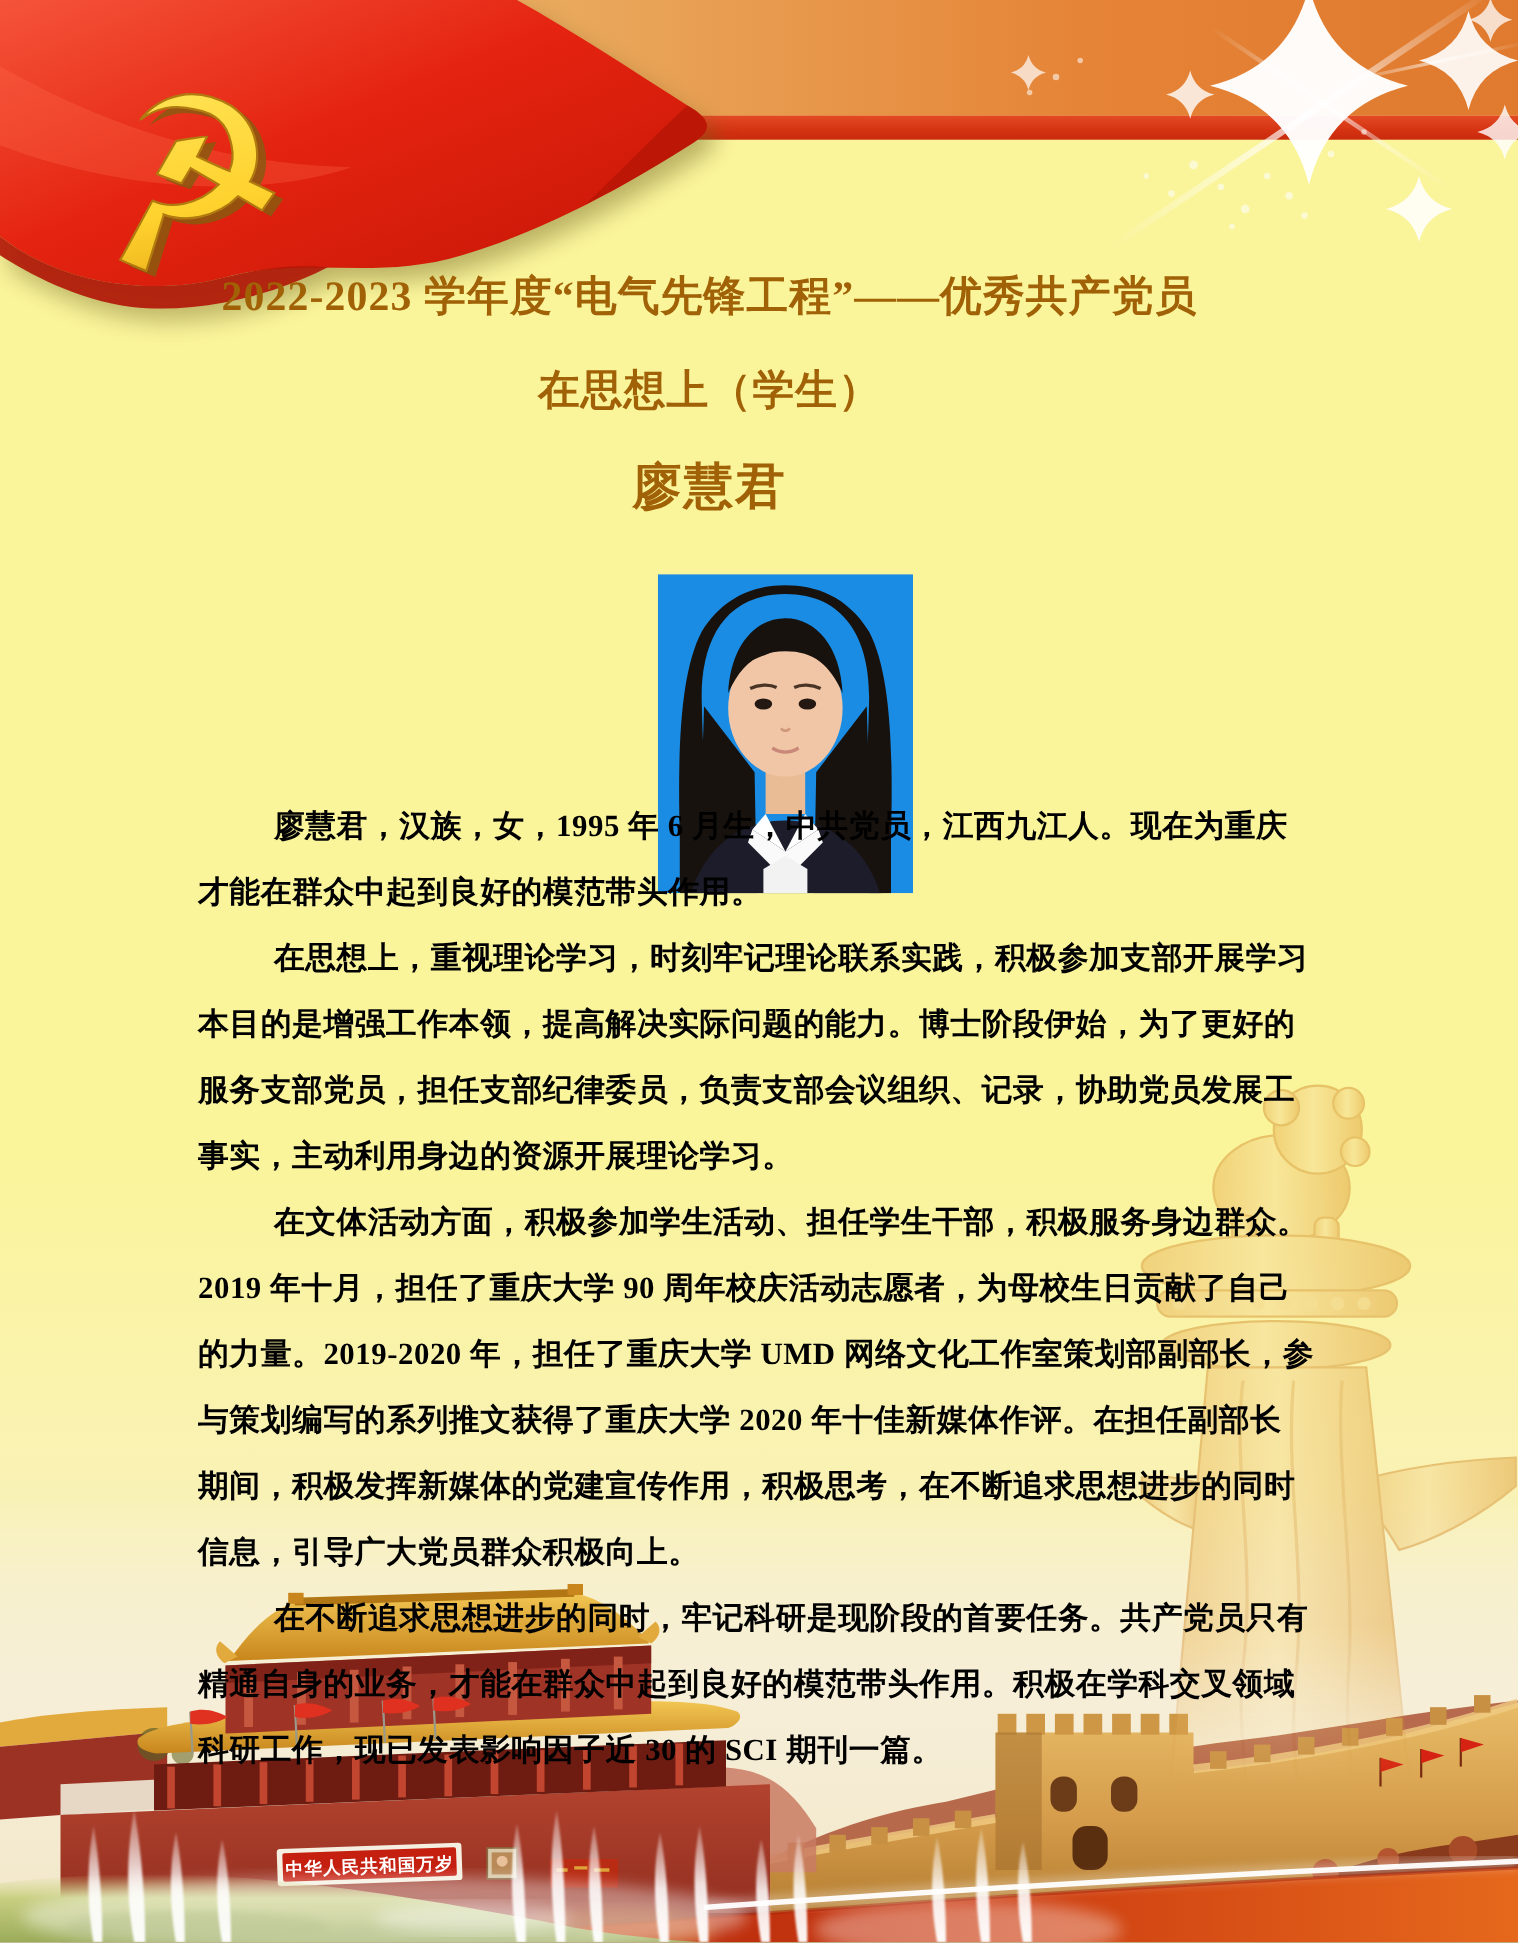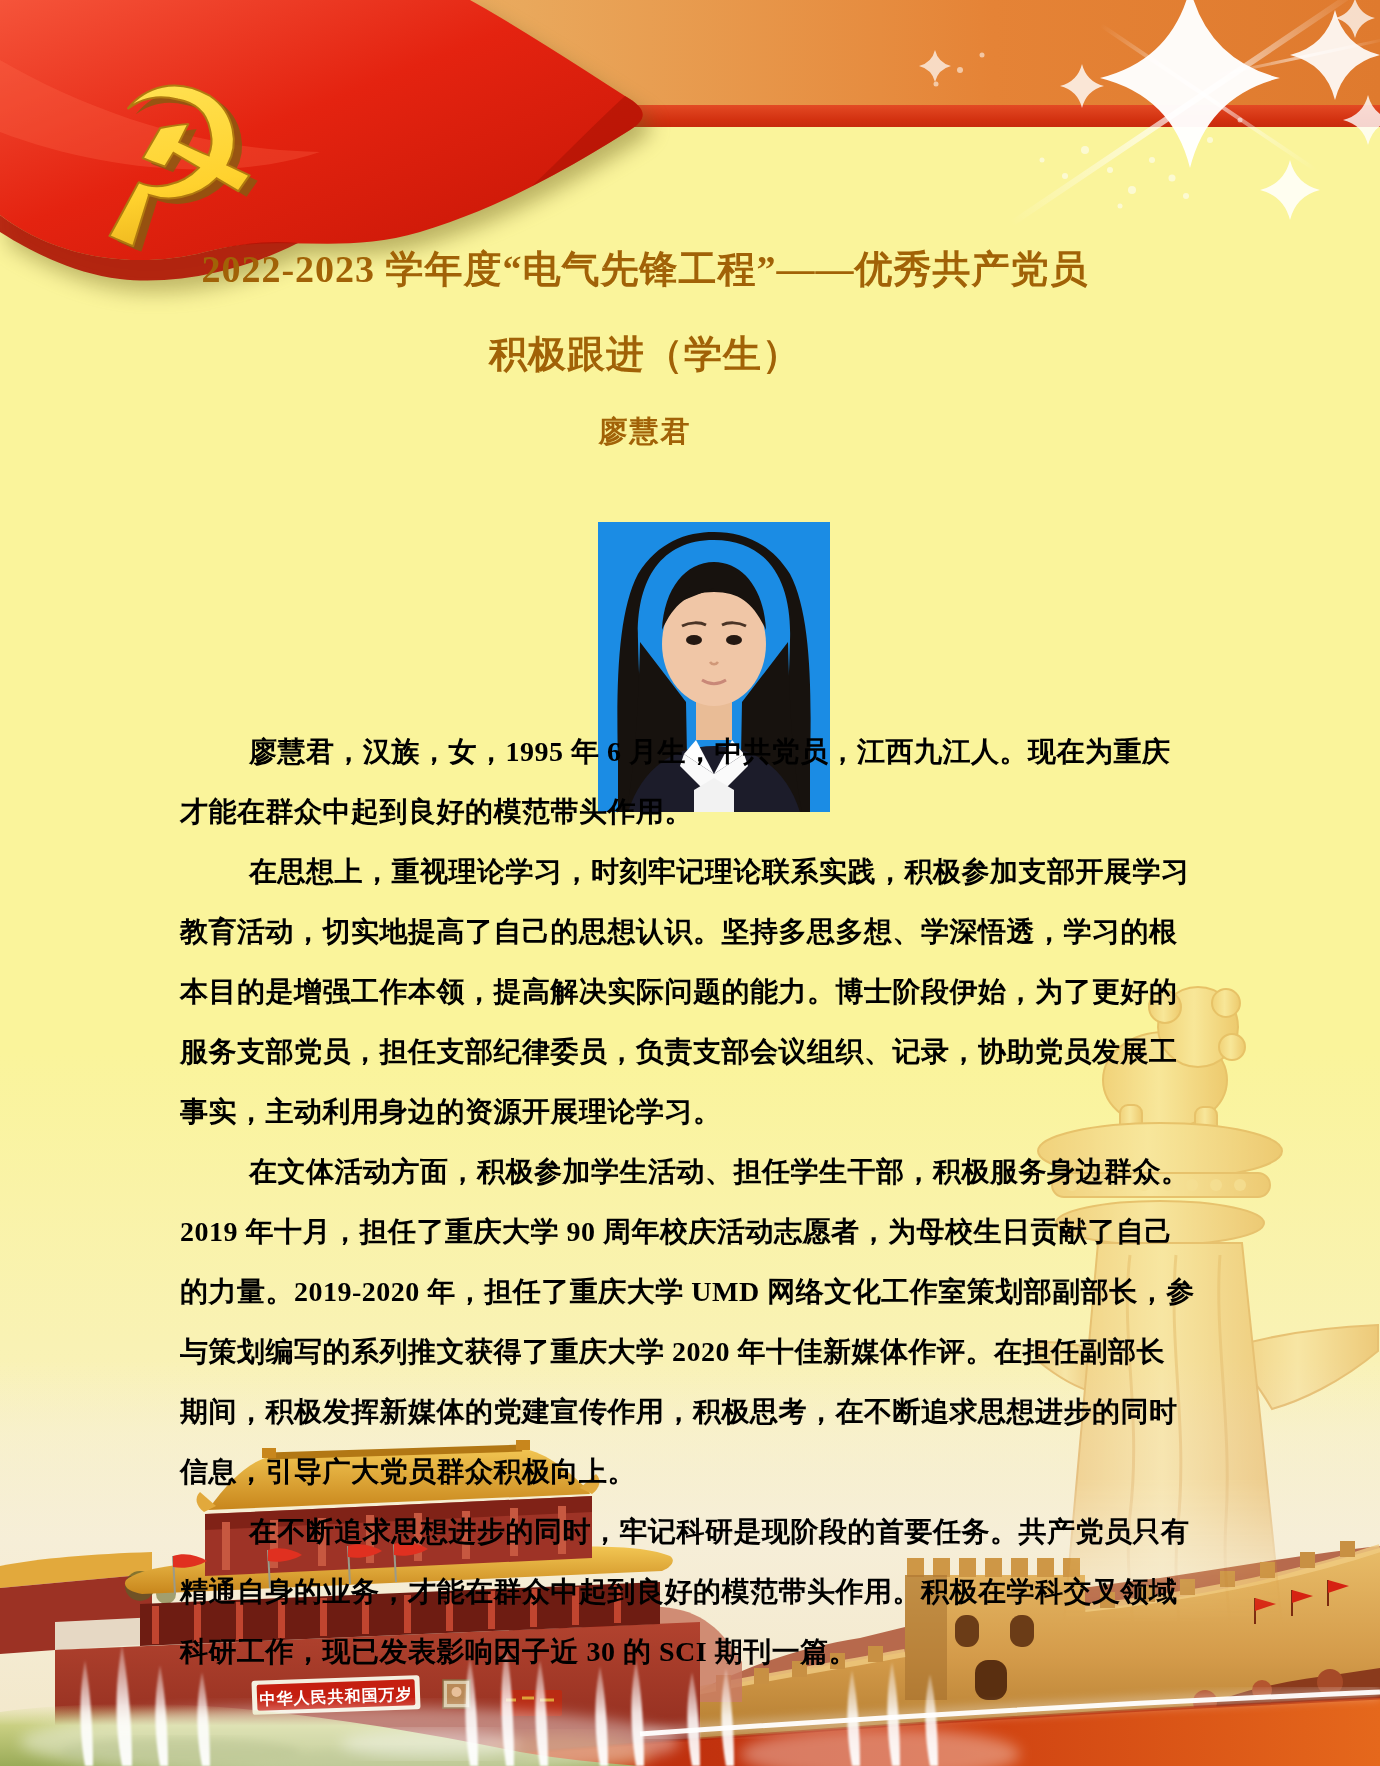--- a/index.html
+++ b/index.html
@@ -16,21 +16,21 @@
   .scene{position:absolute;left:0;top:1360px;z-index:4;}
   .huabiao{position:absolute;left:980px;top:955px;z-index:5;opacity:.52;
     -webkit-mask-image:linear-gradient(180deg,#000 76%,transparent 97%);
     mask-image:linear-gradient(180deg,#000 76%,transparent 97%);}
   .flag{position:absolute;left:0;top:0;z-index:6;filter:drop-shadow(8px 12px 10px rgba(110,100,30,.45));}
   
   .title{position:absolute;left:45px;width:1200px;text-align:center;font-weight:700;color:#a16207;
     font-size:38px;letter-spacing:1px;white-space:nowrap;z-index:7;}
   #title1{top:244px;}
   #title2{top:329px;}
-  #person-name{top:412px;font-size:29px;letter-spacing:2px;}
+  #person-name{top:412px;font-size:45px;letter-spacing:2px;}
   .photo{position:absolute;left:598px;top:522px;width:232px;height:290px;z-index:7;}
   .article{position:absolute;left:180px;top:722px;width:1040px;z-index:7;color:#000000;
     font-size:28px;font-weight:700;}
   .article .line{height:60px;line-height:60px;white-space:nowrap;letter-spacing:0.5px;}
   .article .indent{text-indent:69px;}
   .gate-sign-label{font-family:"Liberation Sans","DejaVu Sans",sans-serif;font-weight:700;}
 </style>
 </head>
 <body>
 
@@ -367,21 +367,21 @@
     </defs>
     <path d="M0,0 L470,0 C520,28 572,62 625,96 C646,108 649,118 630,130 C570,168 500,208 420,232 C340,256 280,232 205,252 C135,270 55,258 0,215 Z" fill="url(#fg)"></path>
     <path d="M0,60 C90,112 200,150 320,152 C230,182 105,172 0,132 Z" fill="#FF7050" opacity=".28"></path>
     <path d="M0,215 C55,258 135,270 205,252 C238,244 266,240 298,243 C250,268 180,286 120,279 C70,273 25,248 0,232 Z" fill="#B01405" opacity=".9"></path>
     <path d="M625,96 C646,108 649,118 630,130 C600,149 568,168 532,186 C560,160 590,128 625,96 Z" fill="#A81204" opacity=".55"></path>
     <text x="74" y="232" font-size="205" font-family="'DejaVu Sans',sans-serif" fill="#8A5A10" opacity=".85" transform="rotate(-12 190 140) translate(7,7)">☭</text>
     <text x="74" y="232" font-size="205" font-family="'DejaVu Sans',sans-serif" fill="url(#goldg)" stroke="#B07A10" stroke-width="2" transform="rotate(-12 190 140)">☭</text>
   </svg>
 
   <div class="title" id="title1">2022-2023 学年度“电气先锋工程”——优秀共产党员</div>
-  <div class="title" id="title2">积极跟进（学生）</div>
+  <div class="title" id="title2">在思想上（学生）</div>
   <div class="title" id="person-name">廖慧君</div>
 
   <svg class="photo" width="232" height="290" viewBox="0 0 232 290">
     <rect x="0" y="0" width="232" height="290" fill="#1B8CE4"></rect>
     <path d="M116,18 C60,18 38,62 40,118 C41,170 46,220 40,258 L40,290 L20,290 L20,240 C18,160 20,90 40,52 C60,20 88,10 116,10 C144,10 172,20 192,52 C212,90 214,160 212,240 L212,290 L192,290 L192,258 C186,220 191,170 192,118 C194,62 172,18 116,18 Z" fill="#17120E"></path>
     <path d="M42,120 C40,200 36,250 28,290 L90,290 L88,180 Z" fill="#17120E"></path>
     <path d="M190,120 C192,200 196,250 204,290 L142,290 L144,180 Z" fill="#17120E"></path>
     <rect x="98" y="172" width="36" height="46" fill="#E9BC96"></rect>
     <path d="M30,290 C44,246 76,224 116,224 C156,224 188,246 202,290 Z" fill="#1C1C2A"></path>
     <path d="M86,232 L116,252 L146,232 L150,244 L116,278 L82,244 Z" fill="#FAFAFA"></path>
@@ -399,21 +399,20 @@
     <path d="M104,158 C112,163 120,163 128,158" stroke="#C98878" stroke-width="3" fill="none"></path>
   </svg>
 
   <div class="article">
       <div>
         <div class="line indent">廖慧君，汉族，女，1995 年 6 月生，中共党员，江西九江人。现在为重庆</div>
         <div class="line">才能在群众中起到良好的模范带头作用。</div>
       </div>
       <div>
         <div class="line indent">在思想上，重视理论学习，时刻牢记理论联系实践，积极参加支部开展学习</div>
-        <div class="line">教育活动，切实地提高了自己的思想认识。坚持多思多想、学深悟透，学习的根</div>
         <div class="line">本目的是增强工作本领，提高解决实际问题的能力。博士阶段伊始，为了更好的</div>
         <div class="line">服务支部党员，担任支部纪律委员，负责支部会议组织、记录，协助党员发展工</div>
         <div class="line">事实，主动利用身边的资源开展理论学习。</div>
       </div>
       <div>
         <div class="line indent">在文体活动方面，积极参加学生活动、担任学生干部，积极服务身边群众。</div>
         <div class="line">2019 年十月，担任了重庆大学 90 周年校庆活动志愿者，为母校生日贡献了自己</div>
         <div class="line">的力量。2019-2020 年，担任了重庆大学 UMD 网络文化工作室策划部副部长，参</div>
         <div class="line">与策划编写的系列推文获得了重庆大学 2020 年十佳新媒体作评。在担任副部长</div>
         <div class="line">期间，积极发挥新媒体的党建宣传作用，积极思考，在不断追求思想进步的同时</div>

